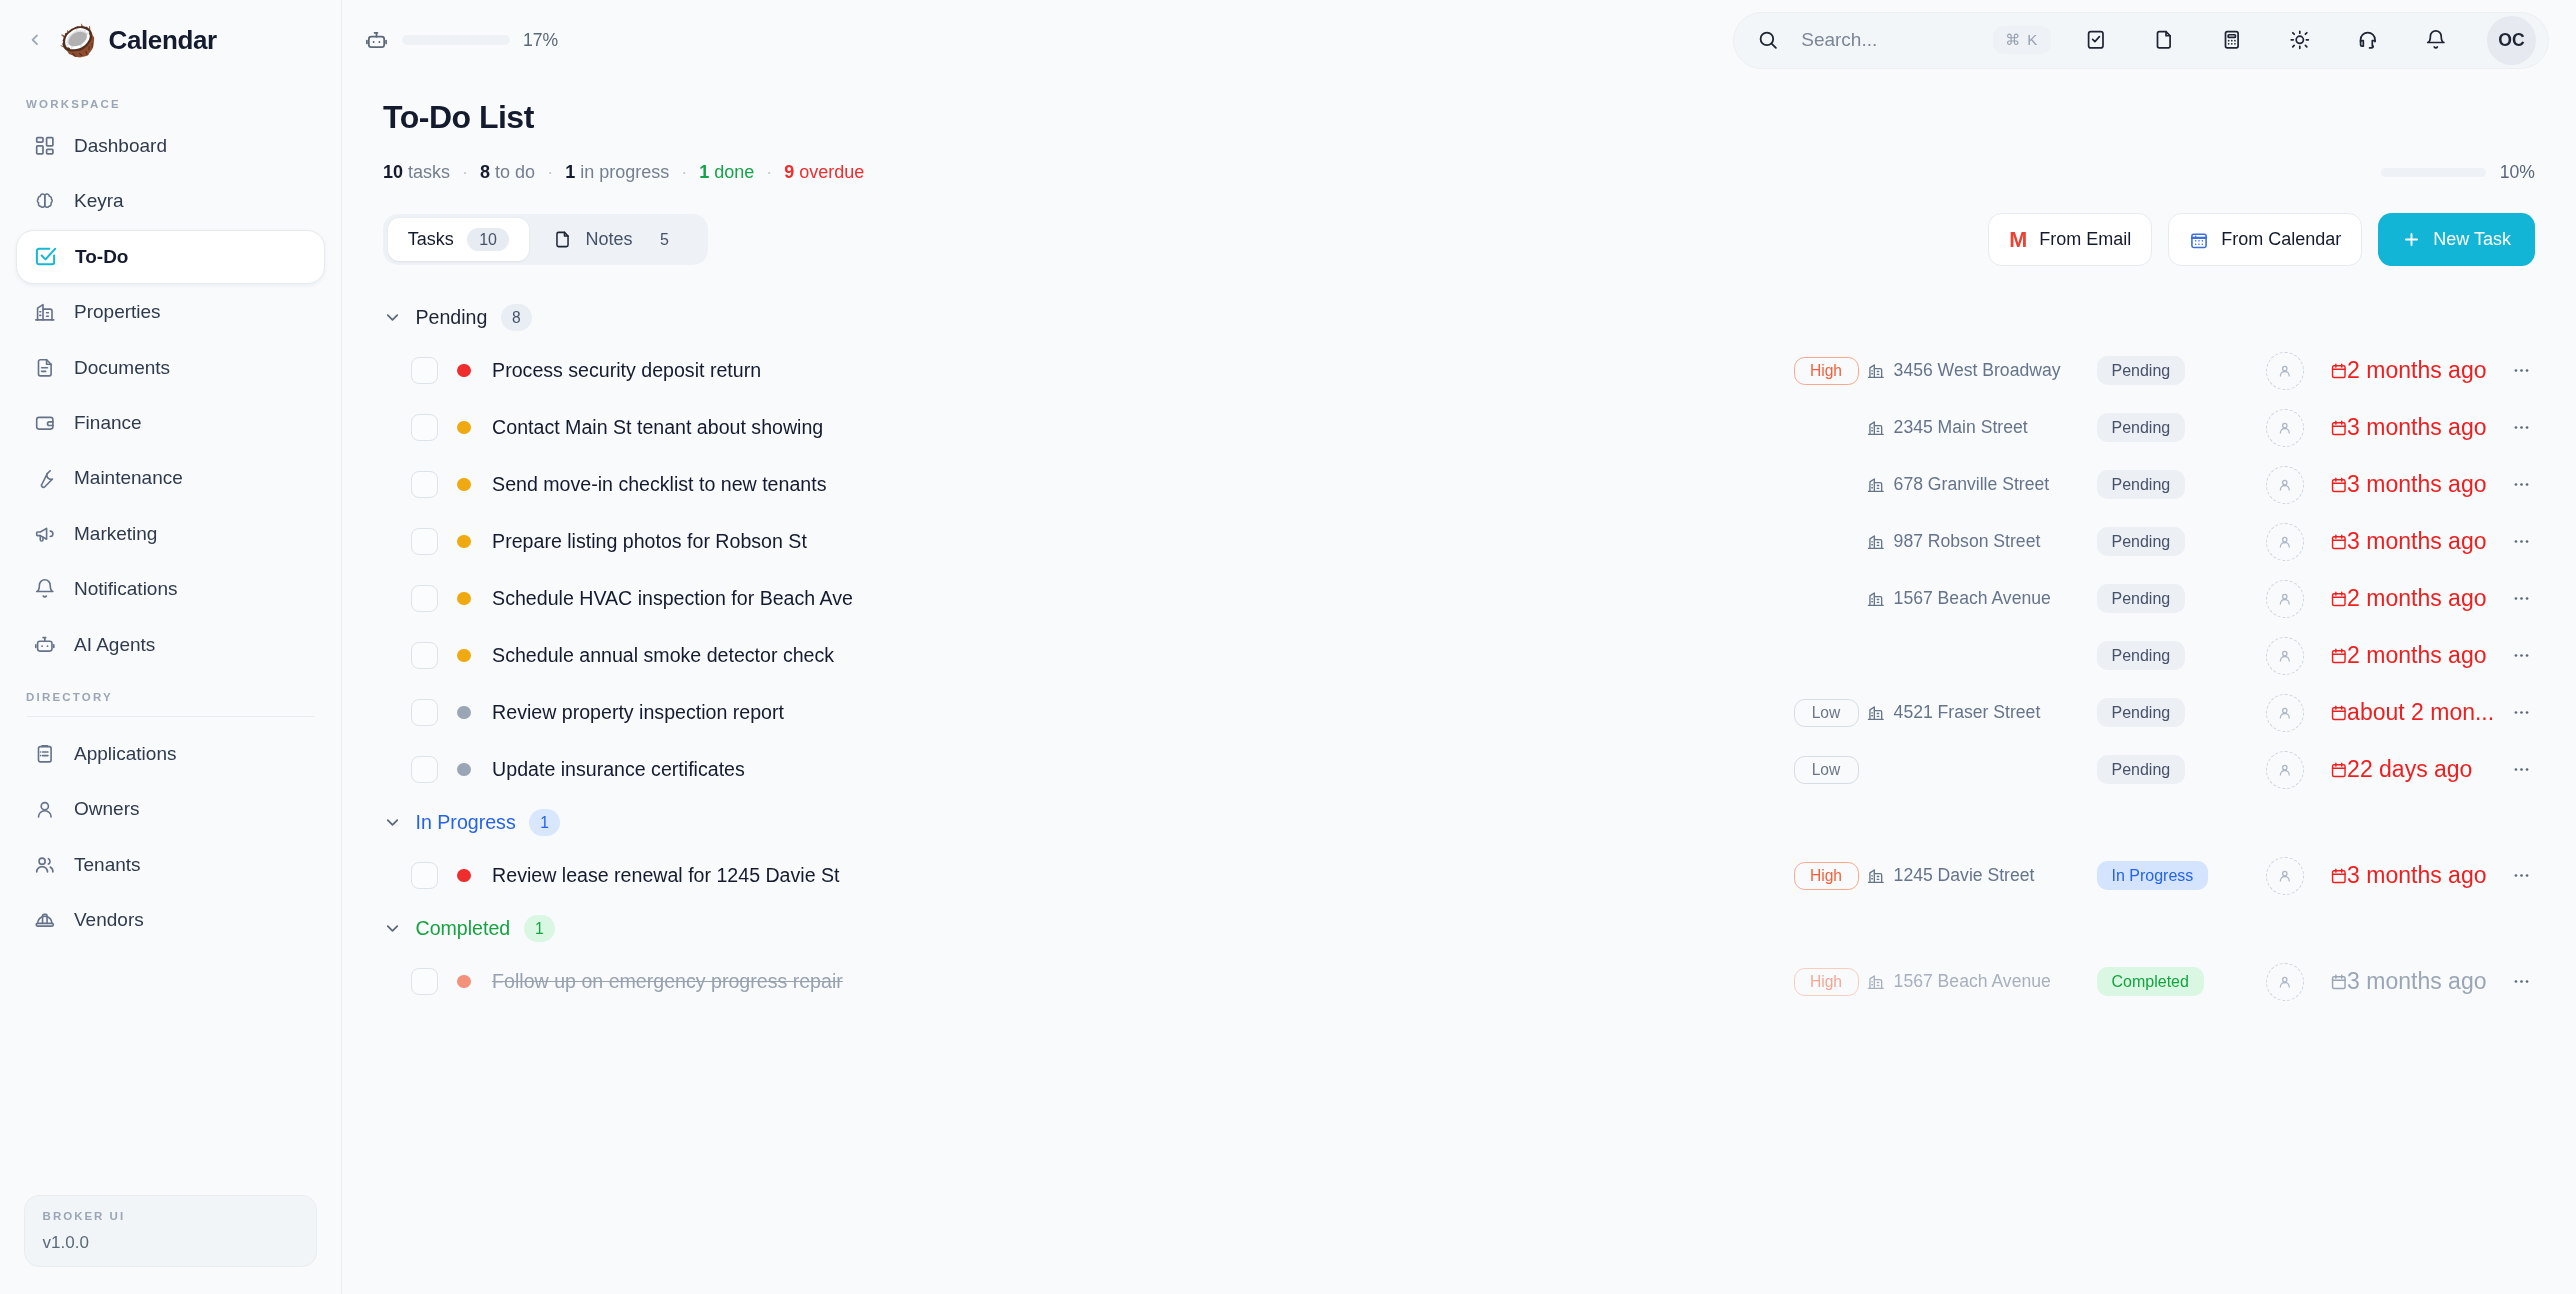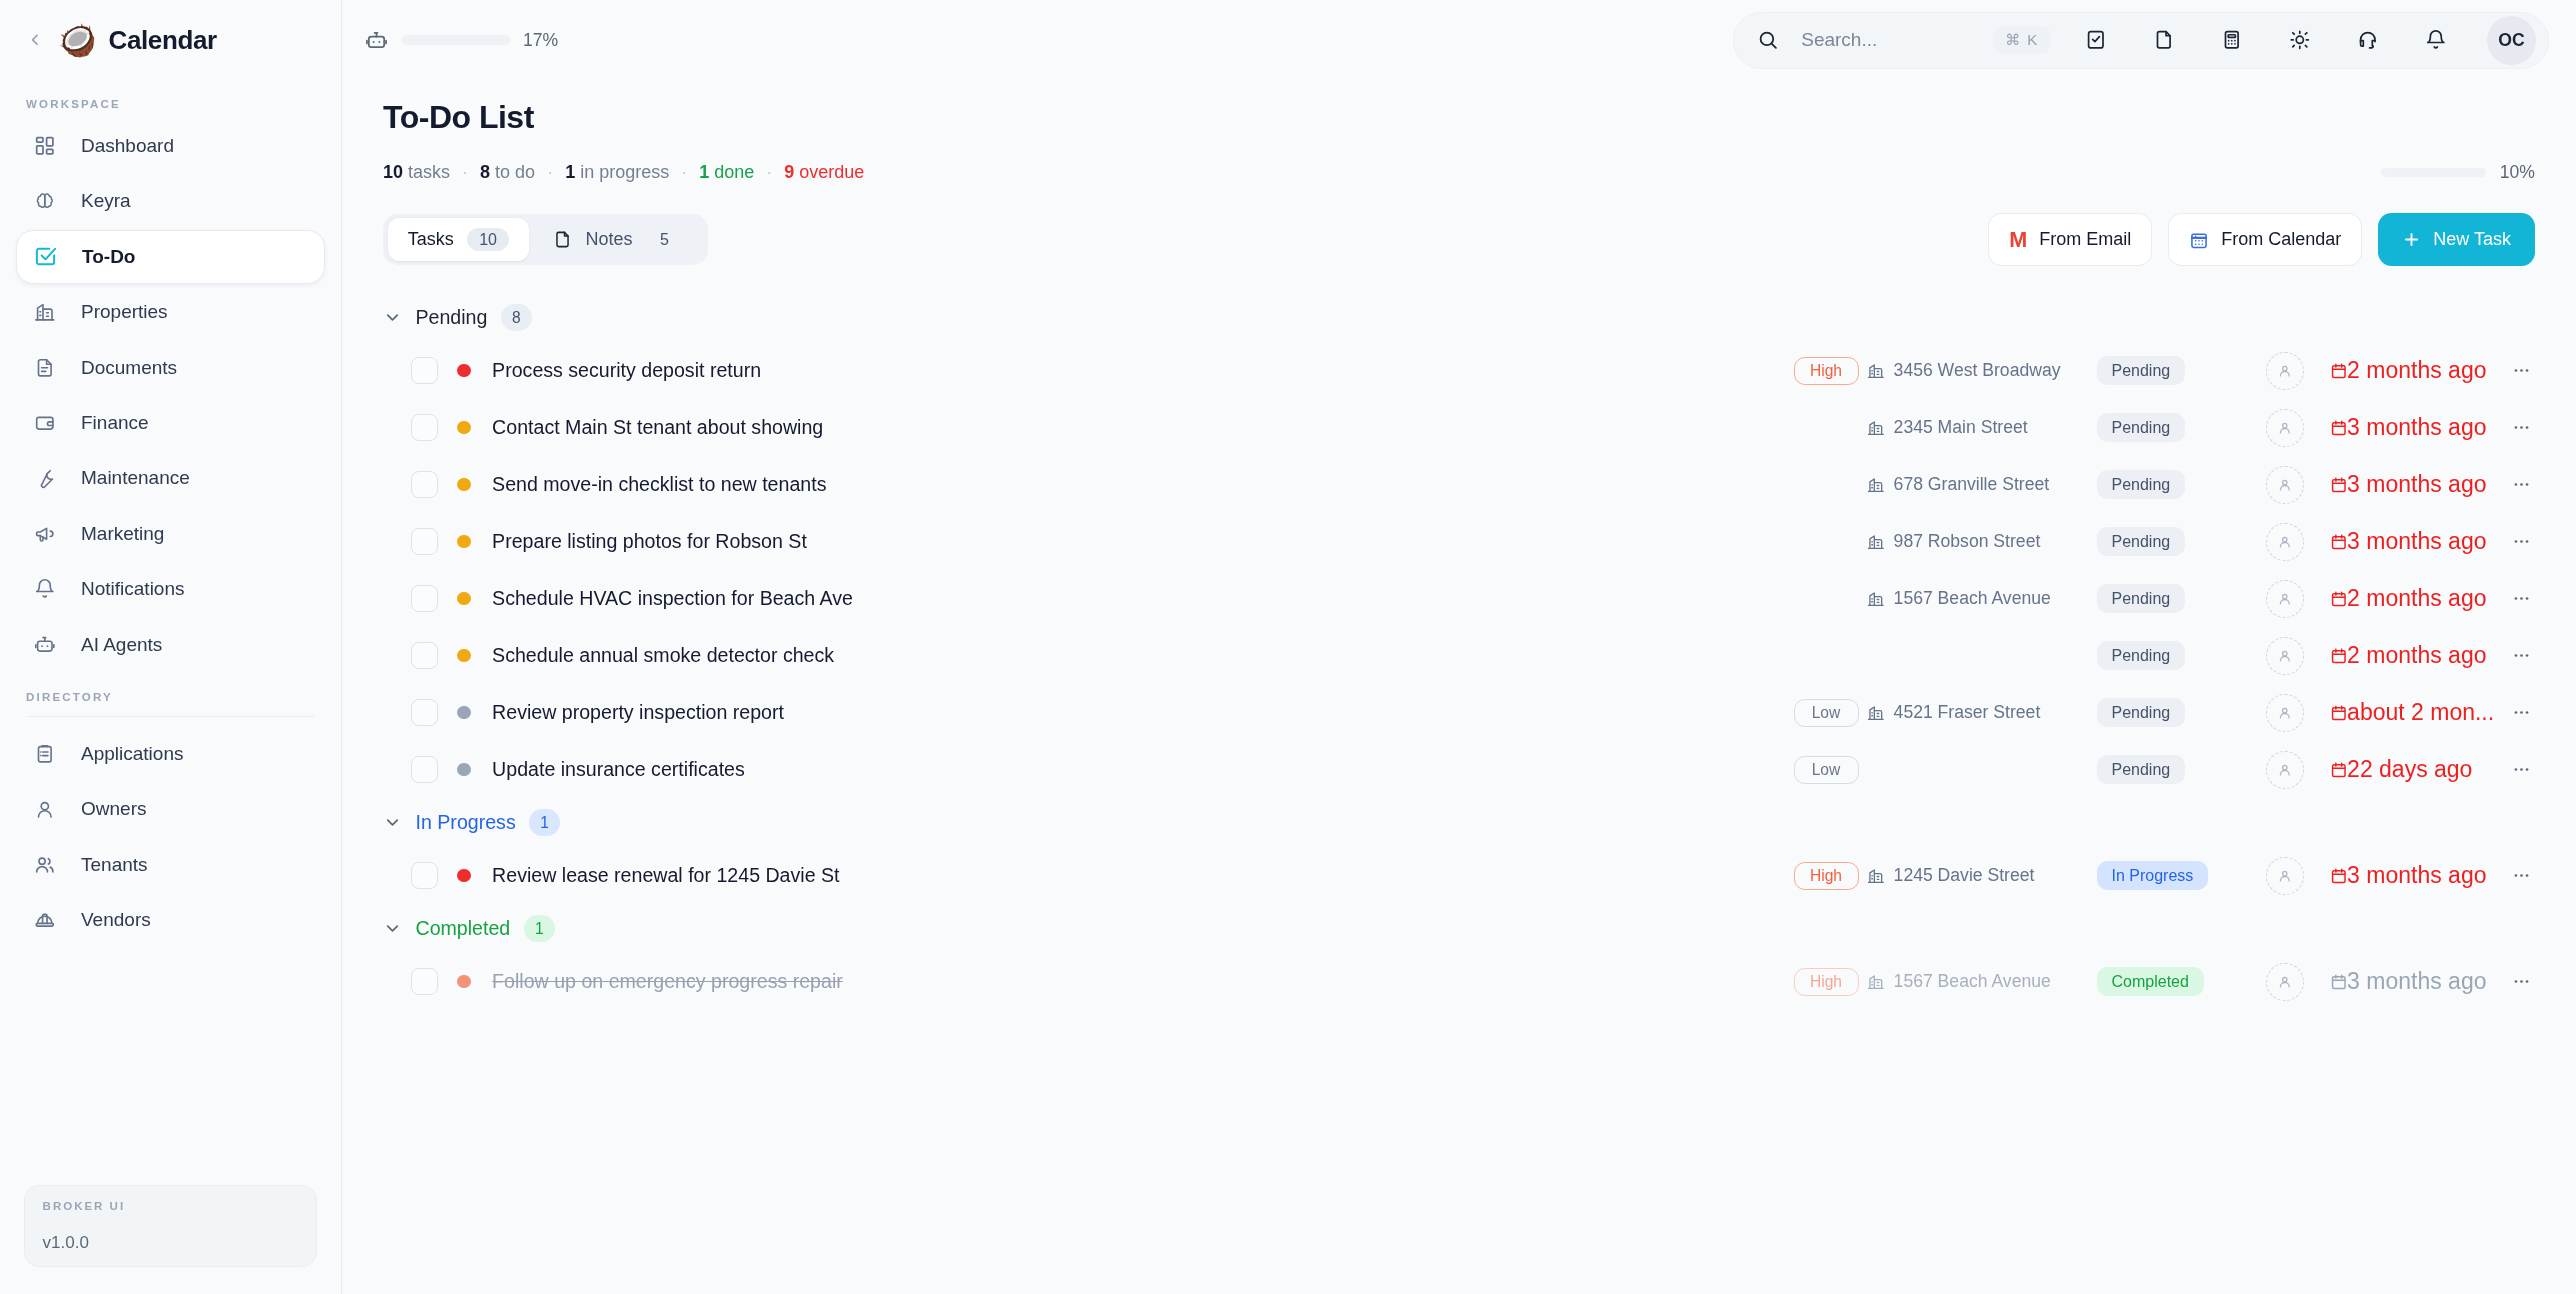--- a/index.html
+++ b/index.html
@@ -30,42 +30,42 @@
   }
   .sb-logo { font-size: 31px; line-height: 1; flex: 0 0 auto; }
   .sb-brand { font-size: 26px; font-weight: 700; letter-spacing: -0.4px; color: #141b2e; }
 
   .sb-section {
     font-size: 11.5px; font-weight: 600; letter-spacing: 2.2px;
     color: #9aa6b5; padding: 0 0 0 26px; margin-top: 17.6px; margin-bottom: 9.5px;
   }
   .sb-nav { padding: 0 16px; }
   .sb-item {
-    display: flex; align-items: center; gap: 23px;
+    display: flex; align-items: center; gap: 16px;
     height: 54px; padding: 0 15px; border-radius: 17.6px;
     color: #2f3a4d; font-size: 19px; font-weight: 400;
     margin-bottom: 1.4px;
   }
   .sb-item .ico { width: 27px; height: 27px; flex: 0 0 27px; display:flex; align-items:center; justify-content:center; color: #65728a; }
   .sb-item.active {
     background: #ffffff;
     border: 1.4px solid #e6ebf1;
     box-shadow: 0 1.4px 4px rgba(20,30,60,.05);
     font-weight: 600; color: #141b2e;
   }
   .sb-item.active .ico { color: #14b8d4; }
   .sb-divider { height: 1.4px; background: #e9edf2; margin: 4px 27px 9.5px 27px; }
 
   .sb-spacer { flex: 1 1 auto; }
   .sb-foot { padding: 0 24px 27px 24px; }
   .sb-foot-card {
     border: 1.4px solid #e9edf2; border-radius: 15px;
     background: #f2f5f8; padding: 13.5px 17.6px;
   }
-  .sb-foot-title { font-size: 11.5px; letter-spacing: 2px; font-weight: 600; color: #9aa6b5; margin-bottom: 21px; }
+  .sb-foot-title { font-size: 11.5px; letter-spacing: 2px; font-weight: 600; color: #9aa6b5; margin-bottom: 11px; }
   .sb-foot-ver { font-size: 17px; color: #5b6878; }
 
   
   .main { flex: 1 1 auto; height: 1294px; display: flex; flex-direction: column; background: #f8fafc; min-width: 0; }
 
   .topbar {
     height: 80px; display: flex; align-items: center;
     padding: 0 27px 0 23px; gap: 13.5px;
   }
   .bot-progress { display: flex; align-items: center; gap: 13.5px; }

